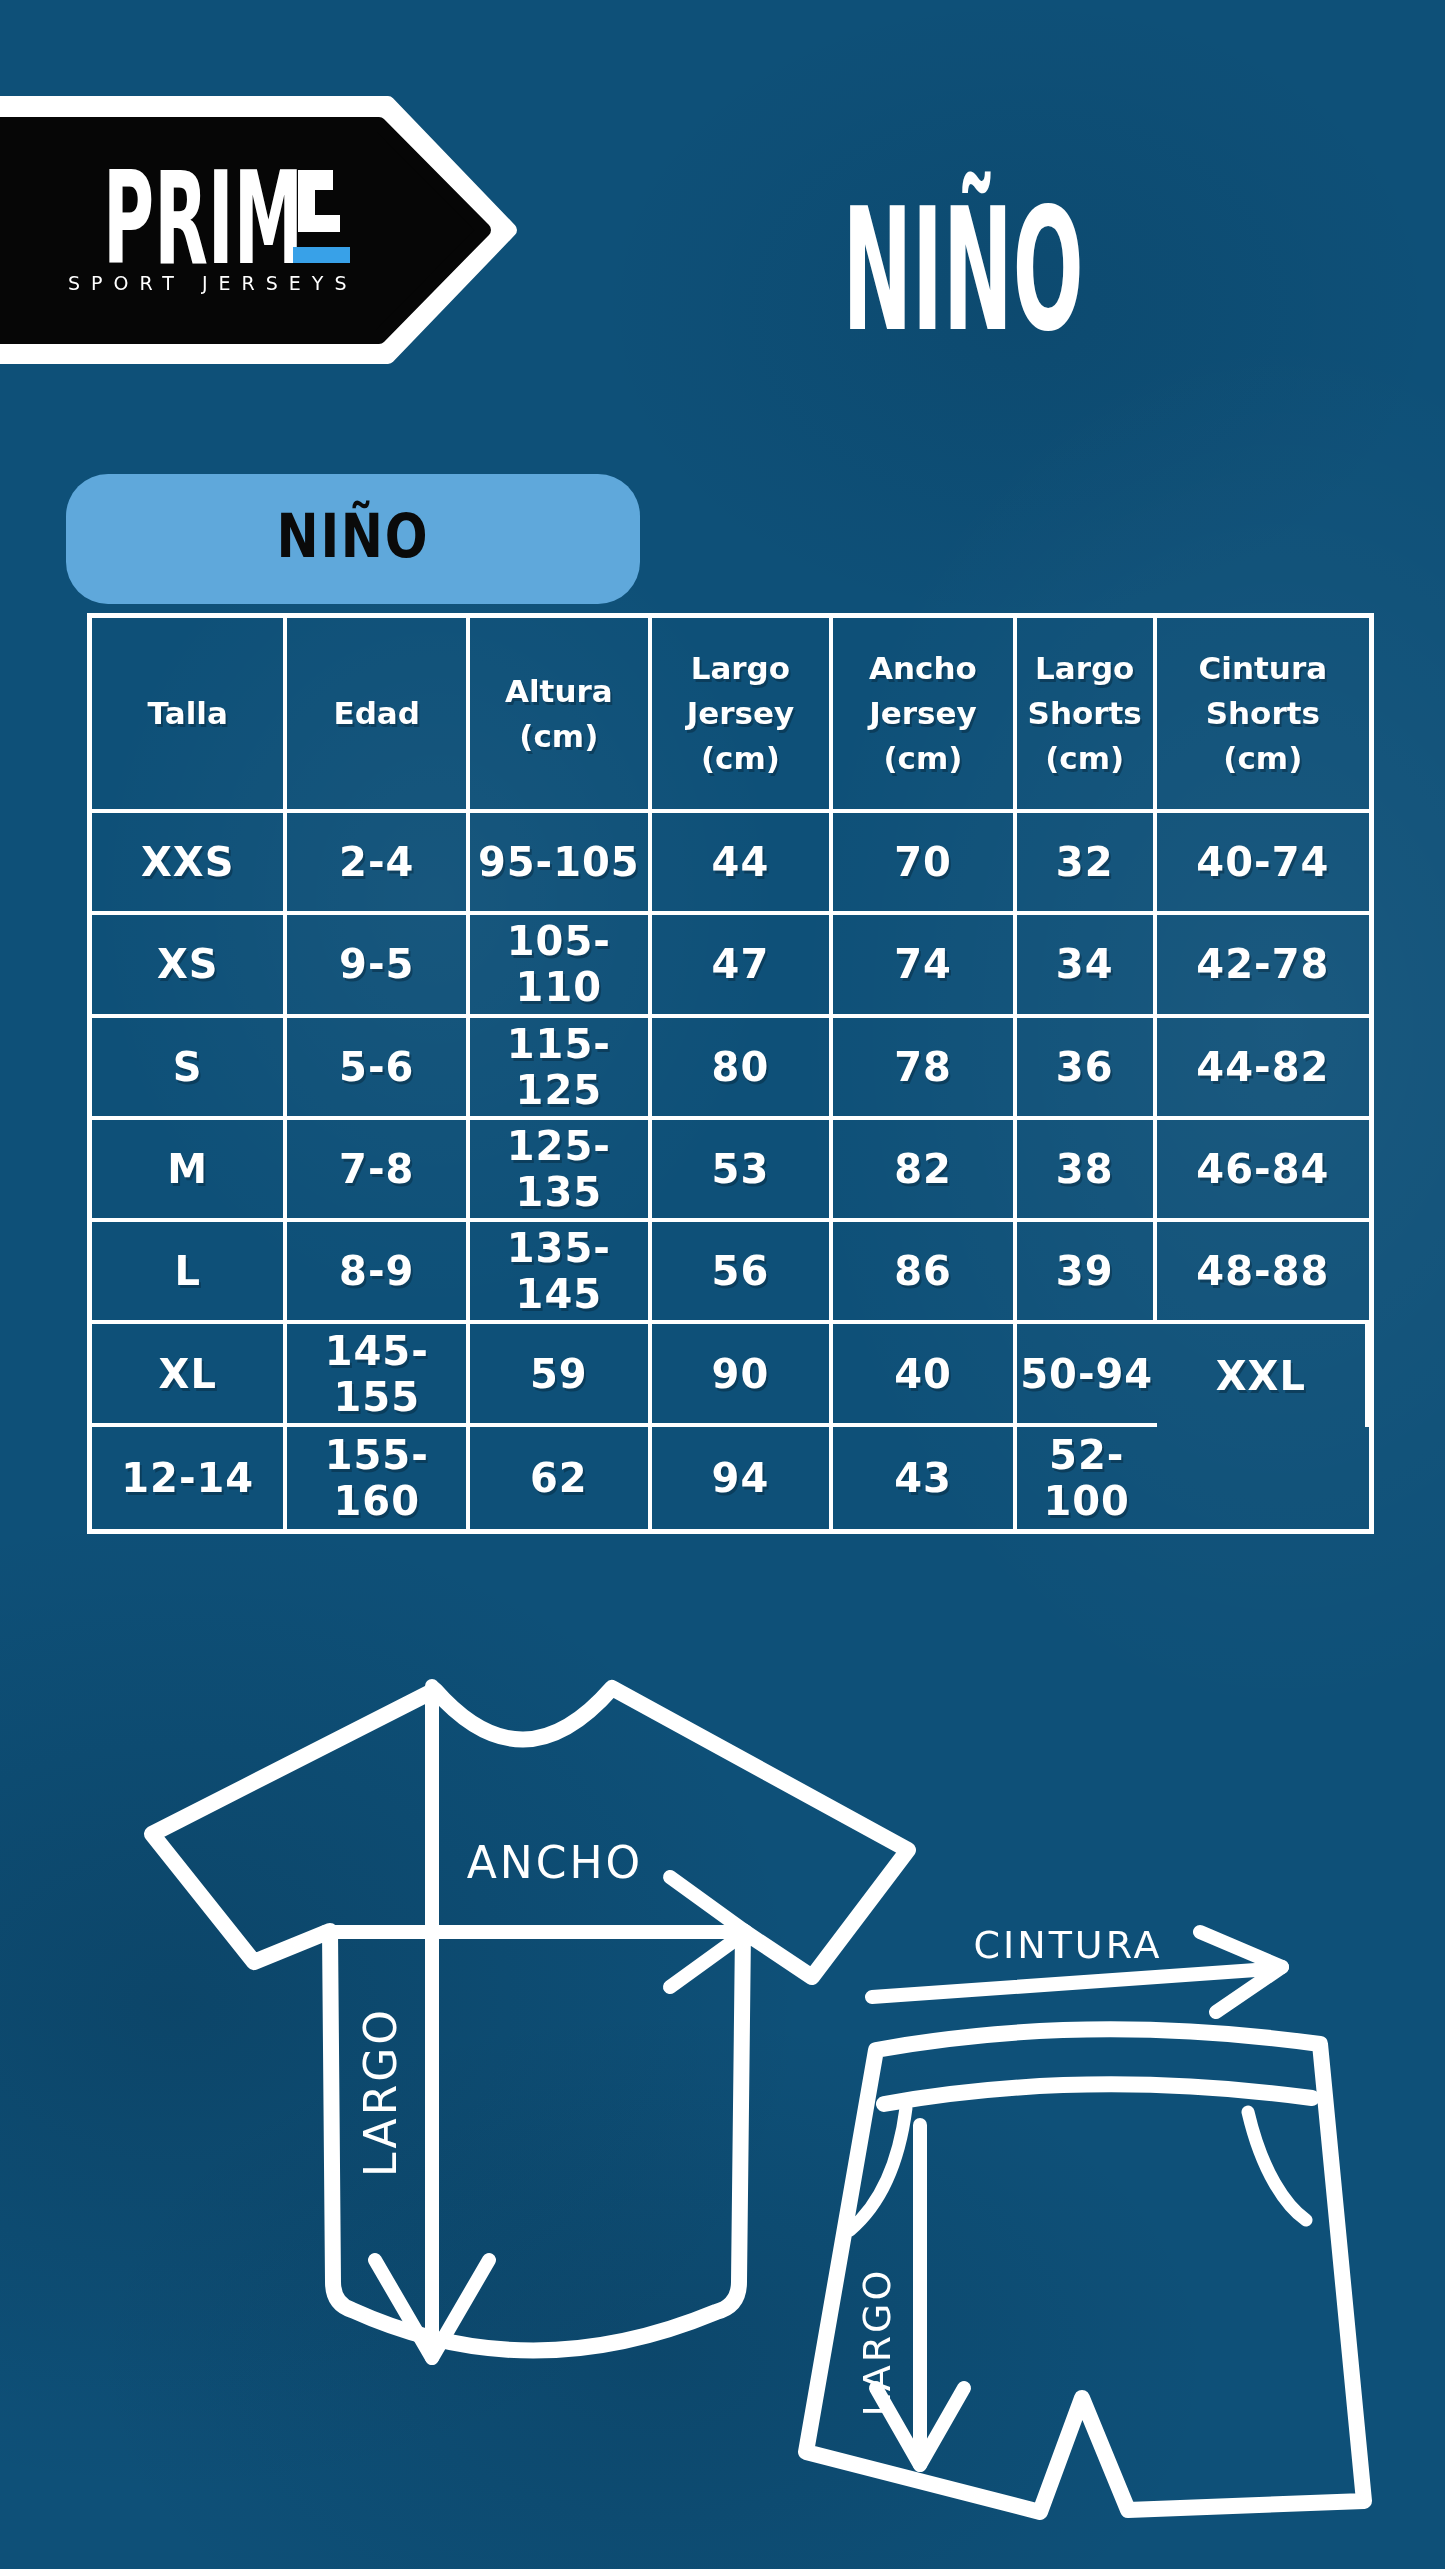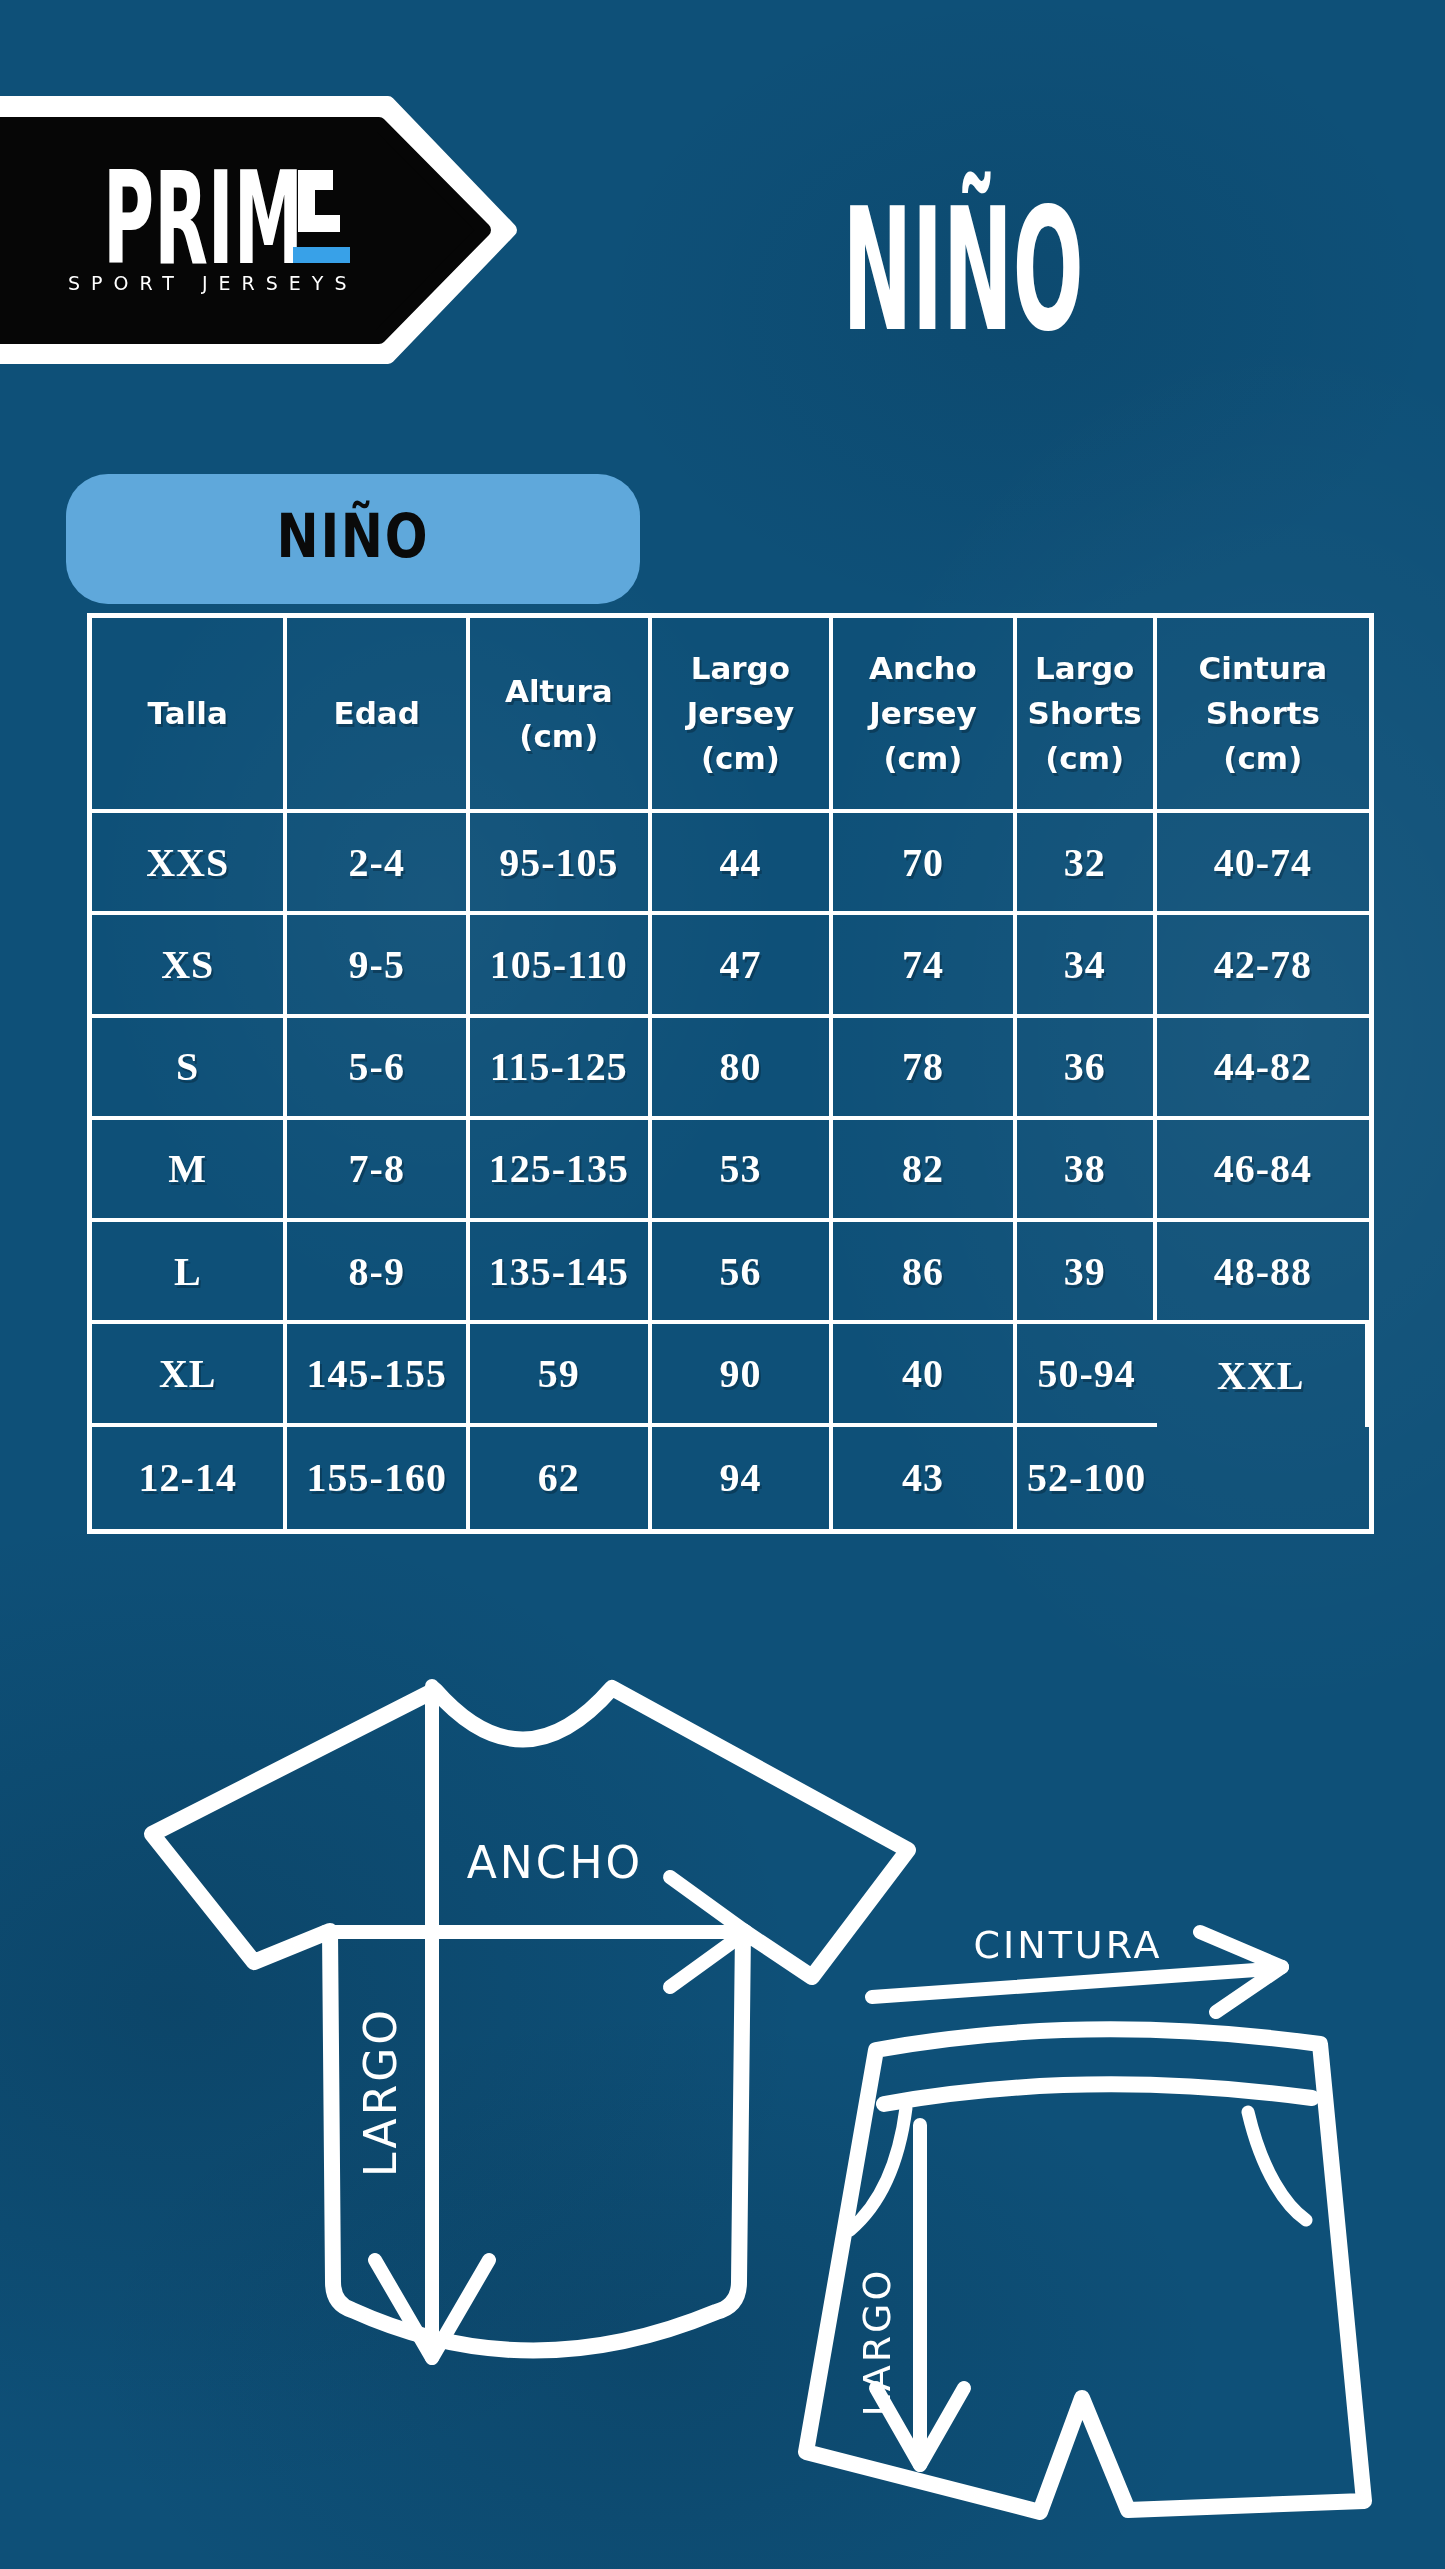--- a/index.html
+++ b/index.html
@@ -65,21 +65,21 @@
   }
   .size-table .th,.size-table .td{
     box-sizing:border-box;
     border-right:4px solid var(--text-white);
     border-bottom:4px solid var(--text-white);
     display:flex;align-items:center;justify-content:center;text-align:center;
     color:var(--text-white);font-weight:700;
     text-shadow:2px 3px 0 rgba(6,38,58,.45);
   }
   .size-table .th{font-size:31px;line-height:45px;white-space:pre-line;}
-  .size-table .td{font-size:40px;letter-spacing:1px;font-family:Liberation Serif, serif;}
+  .size-table .td{font-size:40px;letter-spacing:1px;}
   .size-table .th:nth-child(7n),.size-table .td-last{border-right:none;}
   .size-table .row-last{border-bottom:none;}
   
   .diagram-svg{position:absolute;left:0;top:1560px;}
   .diagram-svg text{
     font-family:"DejaVu Sans","Liberation Sans",sans-serif;
     fill:var(--text-white);
   }
 </style>
 </head>

